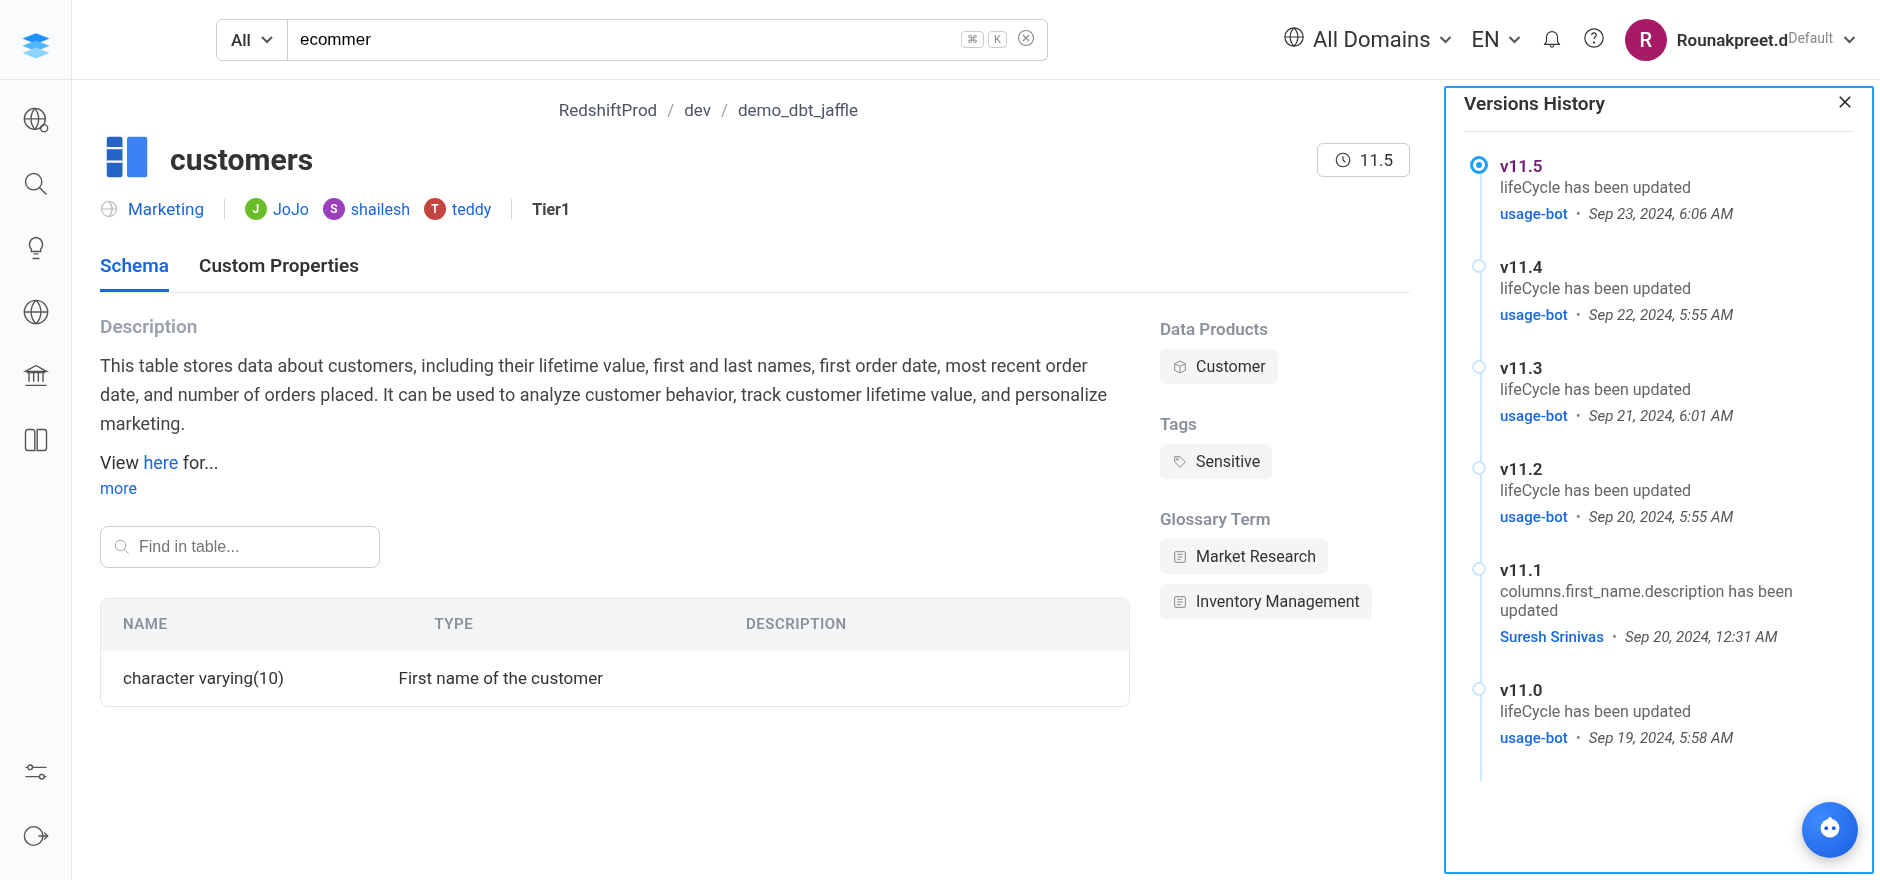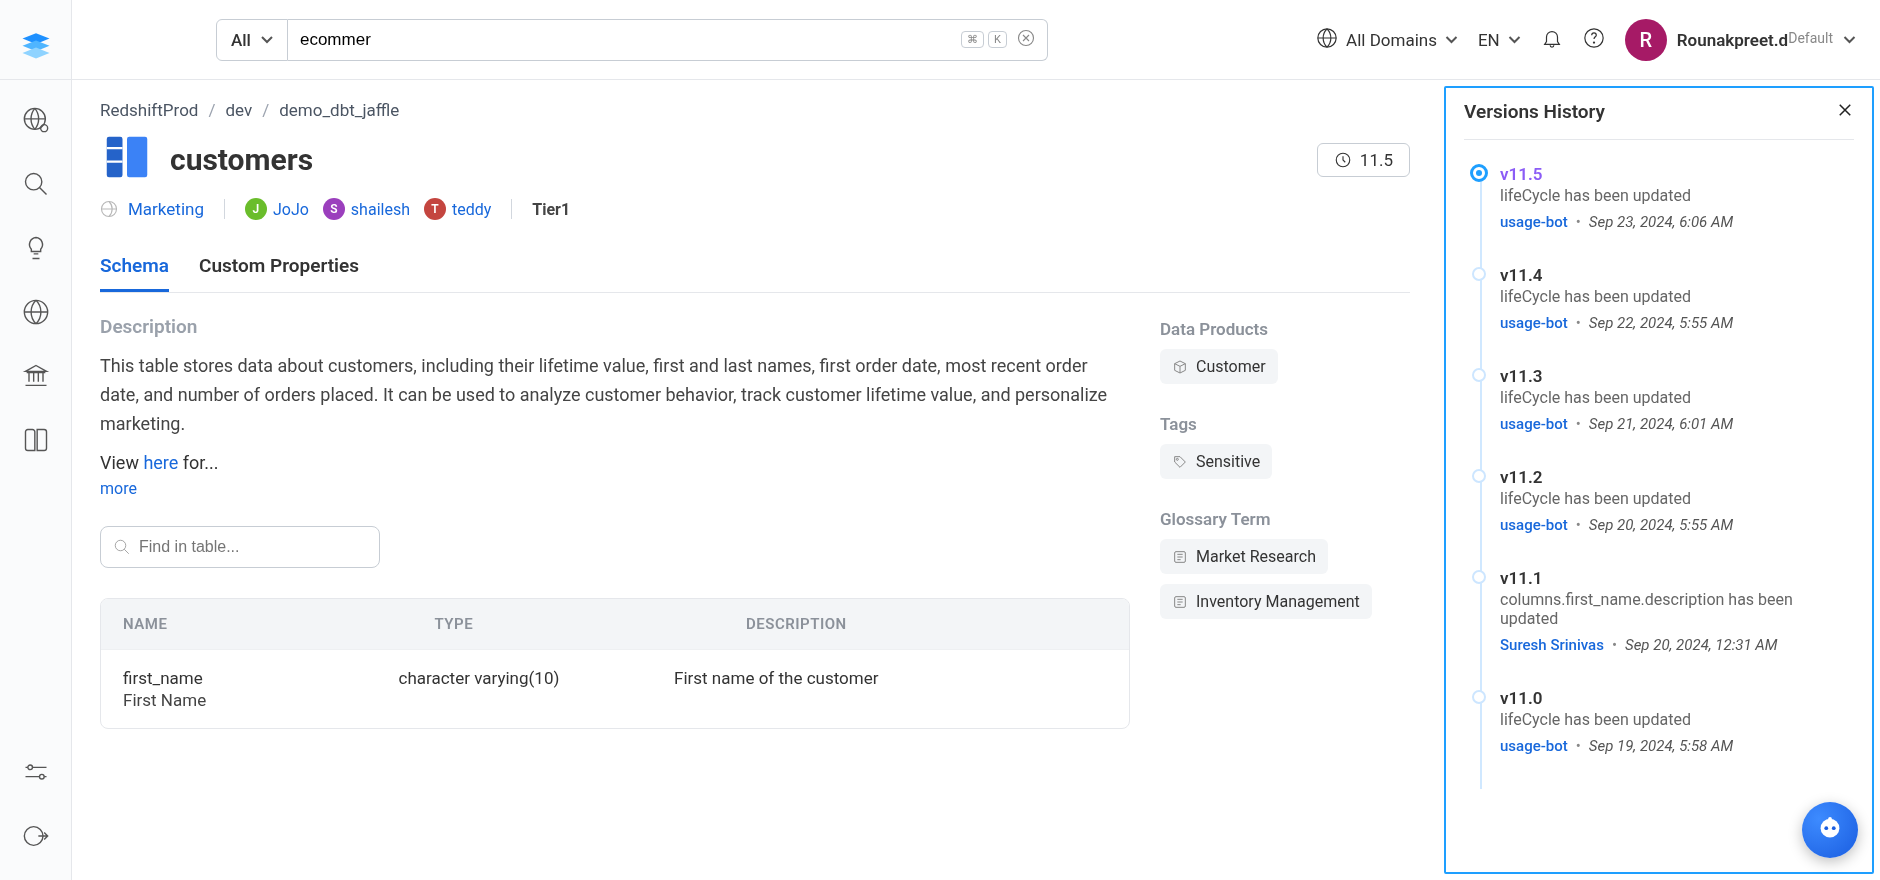--- a/index.html
+++ b/index.html
@@ -22,36 +22,36 @@
 .search-wrap { display: flex; align-items: center; margin-left: 120px; }
 .search-select { border: 1px solid #c7cdd4; border-radius: 6px 0 0 6px; height: 42px; padding: 0 14px; display: flex; align-items: center; gap: 10px; font-size: 17px; font-weight: 500; cursor: pointer; }
 .search-select .caret { width: 12px; height: 8px; }
 .search-input-box { border: 1px solid #c7cdd4; border-left: none; border-radius: 0 6px 6px 0; height: 42px; width: 760px; display: flex; align-items: center; padding: 0 12px; }
 .search-input { flex: 1; border: none; outline: none; font-size: 17px; }
 .kbd-hint { display: flex; gap: 4px; align-items: center; margin-right: 10px; }
 .kbd { border: 1px solid #c7cdd4; border-radius: 4px; font-size: 11px; padding: 1px 5px; color: #888; background: #fff; }
 .clear-btn svg { width: 18px; height: 18px; stroke: #888; fill: none; stroke-width: 1.5; }
 
 .topbar-spacer { flex: 1; }
-.top-control { display: flex; align-items: center; gap: 8px; cursor: pointer; font-size: 17px; }
+.top-control { display: flex; align-items: center; gap: 8px; cursor: pointer; font-size: 22px; }
 .globe-ico svg, .top-icon svg { width: 22px; height: 22px; stroke: #333; stroke-width: 1.3; fill: none; }
 .caret-down { width: 13px; height: 8px; }
 
 .avatar-large { width: 42px; height: 42px; border-radius: 50%; background: #a61a66; color: #fff; display: flex; align-items: center; justify-content: center; font-size: 20px; font-weight: 500; }
 .user-block { display: flex; align-items: center; gap: 10px; cursor: pointer; }
 .user-text { display: flex; flex-direction: row; }
 .user-name { font-weight: 600; font-size: 17px; }
 .user-role { font-size: 14px; color: #888; }
 
 
 .content-row { flex: 1; display: flex; min-height: 0; }
 
 
 .body { flex: 1; padding: 20px 28px; overflow: auto; min-width: 0; }
-.breadcrumb { display: flex; align-items: center; gap: 10px; color: #4b5563; font-size: 17px; margin-bottom: 10px; }
+.breadcrumb { display: flex; align-items: center; gap: 10px; color: #4b5563; font-size: 17px; margin-bottom: 10px; justify-content: center; }
 .breadcrumb .sep { color: #9ca3af; }
 .version-btn { border: 1px solid #c7cdd4; border-radius: 6px; padding: 6px 16px; display: flex; align-items: center; gap: 8px; font-size: 17px; cursor: pointer; }
 
 .title-row { display: flex; align-items: center; justify-content: space-between; }
 .title-left { display: flex; align-items: center; gap: 16px; }
 .db-icon { width: 54px; height: 54px; }
 .page-title { font-size: 30px; font-weight: 700; margin-top: 4px; }
 
 .meta-row { display: flex; align-items: center; gap: 20px; margin-top: 14px; }
 .domain-chip { display: flex; align-items: center; gap: 10px; color: #1868db; cursor: pointer; font-size: 17px; }
@@ -86,32 +86,32 @@
 .col-name .sub { display: block; color: #444; margin-top: 2px; }
 
 
 .side-info { width: 250px; padding-top: 4px; }
 .si-heading { font-size: 17px; font-weight: 600; color: #8b919a; margin: 20px 0 10px; }
 .si-heading:first-child { margin-top: 0; }
 .chip { background: #f3f5f7; border-radius: 6px; padding: 8px 12px; display: inline-flex; align-items: center; gap: 8px; font-size: 16px; color: #333; margin-bottom: 10px; margin-right: 6px; cursor: pointer; }
 .chip svg { width: 16px; height: 16px; stroke: #888; fill: none; stroke-width: 1.5; }
 
 
-.versions-panel { width: 430px; border: 2px solid #1e9fff; margin: 6px; border-radius: 2px; padding: 12px 18px; display: flex; flex-direction: column; overflow: hidden; }
+.versions-panel { width: 430px; border: 2px solid #1e9fff; margin: 6px; border-radius: 2px; padding: 4px 18px; display: flex; flex-direction: column; overflow: hidden; }
 .vp-header { display: flex; align-items: center; justify-content: space-between; padding-bottom: 16px; border-bottom: 1px solid #e5e7eb; }
 .vp-title { font-size: 19px; font-weight: 600; }
 .vp-close svg { width: 18px; height: 18px; stroke: #222; stroke-width: 2; }
 .timeline { margin-top: 24px; position: relative; padding-left: 36px; overflow: auto; }
 .vline { position: absolute; left: 16px; top: 12px; bottom: 0; width: 2px; background: #d0e8ff; }
 .v-item { position: relative; margin-bottom: 34px; }
 .v-dot { position: absolute; left: -28px; top: 2px; width: 14px; height: 14px; border-radius: 50%; background: #fff; border: 2px solid #cde6ff; }
 .v-dot.active { border: 3px solid #1e9fff; width: 18px; height: 18px; left: -30px; top: 0; }
 .v-dot.active::after { content: ''; position: absolute; inset: 3px; border-radius: 50%; background: #1e9fff; }
 .v-ver { font-weight: 600; font-size: 17px; color: #333; }
-.v-ver.active { color: #8b5cf6; }
+.v-ver.active { color: #701a75; }
 .v-desc { font-size: 16px; color: #666; margin-top: 2px; }
 .v-meta { margin-top: 8px; font-size: 15px; display: flex; align-items: center; gap: 8px; }
 .v-user { color: #1868db; font-weight: 500; }
 .v-bullet { color: #888; }
 .v-time { font-style: italic; color: #555; }
 
 
 .chat-fab { position: fixed; right: 22px; bottom: 22px; width: 56px; height: 56px; border-radius: 50%; background: radial-gradient(circle at 30% 30%, #3d8bff, #1a5de0); display: flex; align-items: center; justify-content: center; box-shadow: 0 4px 14px rgba(0,0,0,.25); cursor: pointer; }
 .chat-fab svg { width: 30px; height: 30px; }
 
@@ -323,24 +323,20 @@
               <input class="find-input" placeholder="Find in table..." style="">
             </div>
 
             <div class="sch-table">
               <div class="sch-head">
                 <span>NAME</span>
                 <span>TYPE</span>
                 <span>DESCRIPTION</span>
               </div>
               <div class="sch-row">
-                <span class="col-name">
-                  <span>first_name</span>
-                  <span class="sub">First Name</span>
-                </span>
                 <span>character varying(10)</span>
                 <span>First name of the customer</span>
               </div>
             </div>
           </div>
 
           <div class="side-info">
             <div class="si-heading">Data Products</div>
             <div class="chip">
               <svg viewBox="0 0 24 24">

